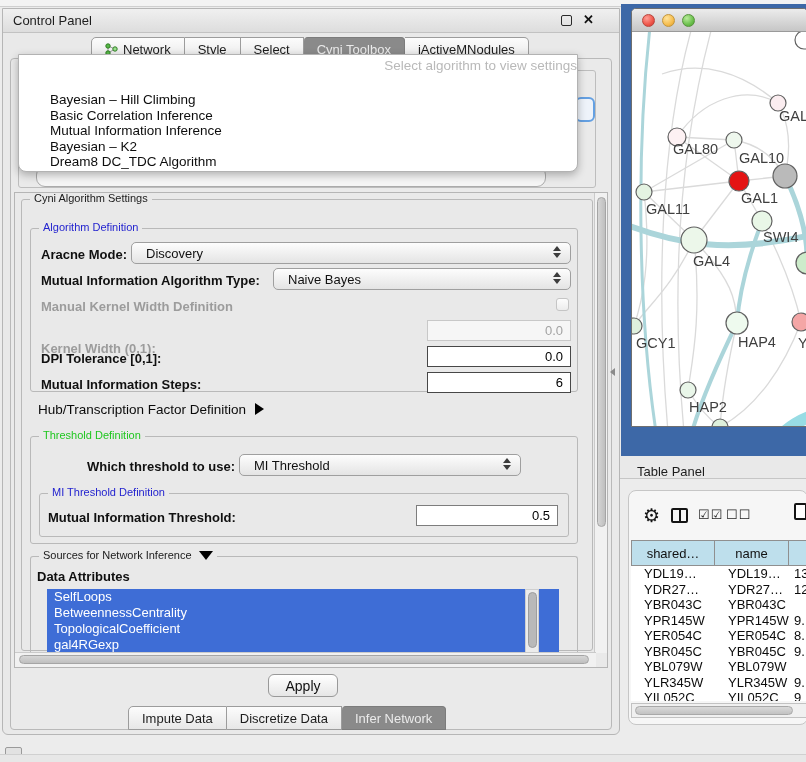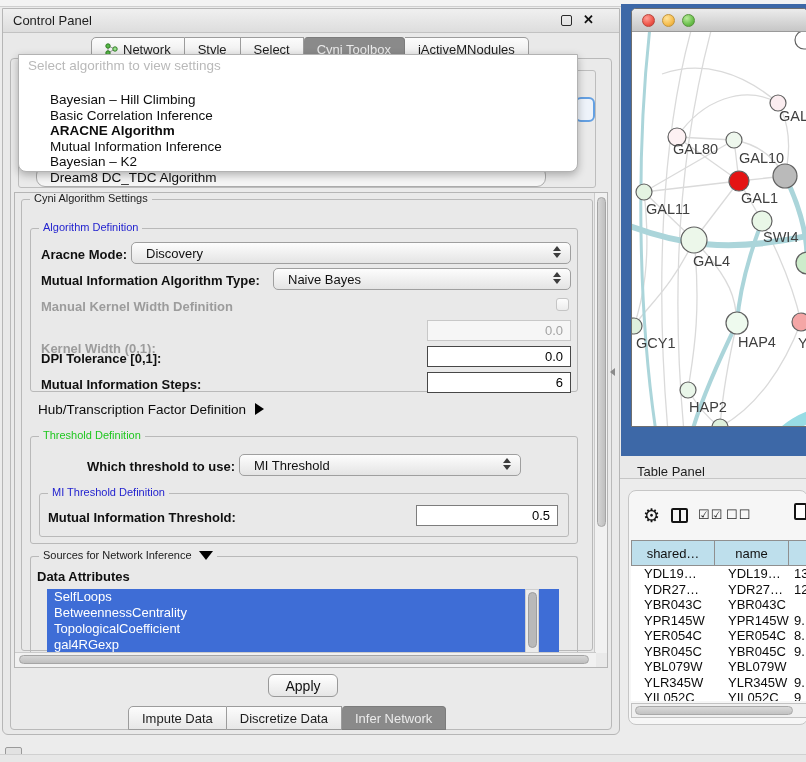--- a/index.html
+++ b/index.html
@@ -33,22 +33,22 @@
                 border:1px solid #b9b9b9; border-radius:4px; }
 
   
   .inference-group { left:18px; top:70px; width:578px; height:118px; border:1px solid #bdbdbd; border-radius:3px; }
   .hidden-combo { left:36px; top:166px; width:510px; height:21px; border:1px solid #ababab; border-radius:9px; background:#f5f5f5; }
   .focus-ring { left:575px; top:97px; width:20px; height:25px; border:2px solid #64a0e2; border-radius:6px; background:#eef3fa; }
 
   
   .algo-popup { left:18px; top:54px; width:560px; height:118px; background:#ffffff;
                 border:1px solid #b2b2b2; border-radius:0 0 8px 8px; box-shadow:0 3px 8px rgba(0,0,0,.28); z-index:30; }
-  .algo-placeholder { position:absolute; left:0; top:3px; width:100%; text-align:left;
-                      font-size:13.5px; color:#b9b9b9;margin-left:9px; }
+  .algo-placeholder { position:absolute; left:0; top:3px; width:100%; text-align:right;
+                      font-size:13.5px; color:#b9b9b9; }
   .algo-items { position:absolute; left:31px; top:37px; right:8px; }
   .algo-item { font-size:13.5px; color:#0d0d0d; height:15.6px; line-height:15.6px; white-space:nowrap; }
   .algo-item.bold { font-weight:bold; }
 
   
   .settings-pane { left:14px; top:192px; width:594px; height:476px; border:1px solid #b5b5b5; background:#e9e9e9; overflow:hidden; }
   .vscroll { position:absolute; right:0; top:0; width:13px; height:460px; background:#f1f1f1; border-left:1px solid #cacaca; }
   .vscroll .thumb { position:absolute; left:1.5px; top:4px; width:9px; height:330px;
                     background:linear-gradient(90deg,#d6d6d6,#bfbfbf); border:1px solid #a5a5a5; border-radius:5px; }
   .hscroll { position:absolute; left:0; bottom:0; width:581px; height:15px; background:#f1f1f1; border-top:1px solid #cacaca; }
@@ -183,21 +183,20 @@
 
   <div class="abs inference-group"></div>
   <div class="abs hidden-combo"></div>
   <div class="abs focus-ring"></div>
 
   <div class="abs algo-popup">
     <div class="algo-placeholder">Select algorithm to view settings</div>
     <div class="algo-items" id="algo-items">
         <div class="algo-item">Bayesian – Hill Climbing</div>
         <div class="algo-item">Basic Correlation Inference</div>
-        <div class="algo-item bold">ARACNE Algorithm</div>
         <div class="algo-item">Mutual Information Inference</div>
         <div class="algo-item">Bayesian – K2</div>
         <div class="algo-item">Dream8 DC_TDC Algorithm</div>
       </div>
   </div>
 
   <div class="abs settings-pane">
 
     <div class="grp" style="left:6px; top:6px; width:572px; height:452px;">
       <div class="grp-title t-black">Cyni Algorithm Settings</div>

